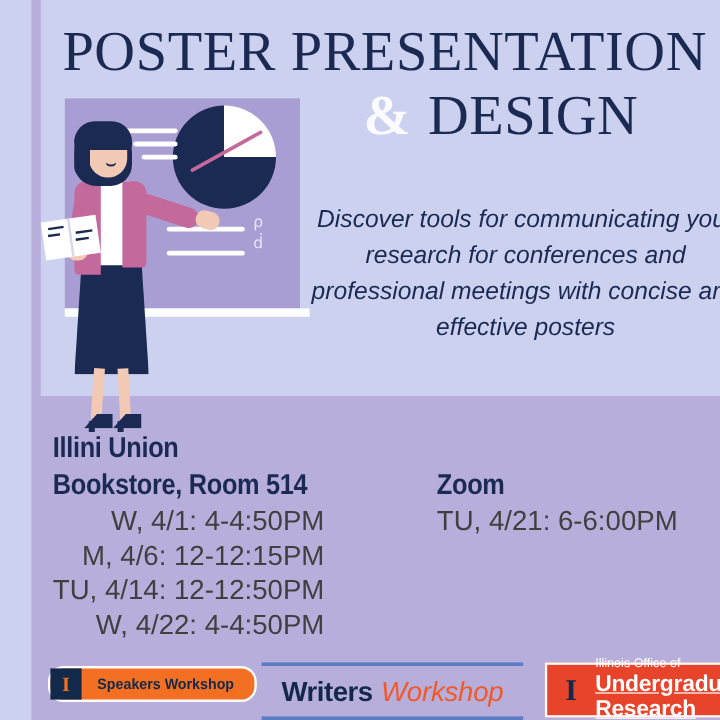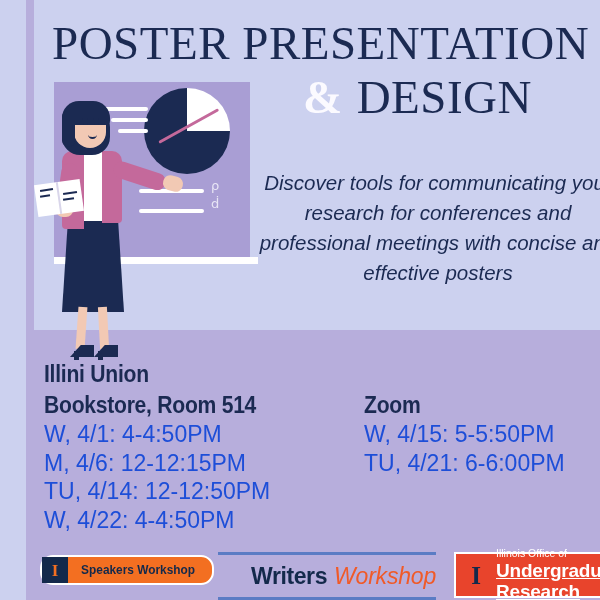--- a/index.html
+++ b/index.html
@@ -123,22 +123,22 @@
   .venue{
     position:absolute;
     font-family:"Liberation Sans", sans-serif;
     font-weight:bold;color:#1b2a52;
     font-size:24px;line-height:31px;letter-spacing:-0.3px;
     transform:scaleX(0.88);transform-origin:left top;
   }
   .venue-a{left:18px;top:358px;}
   .venue-b{left:338px;top:389px;}
   .times{
-    position:absolute;color:#1d4ed8;
-    font-size:23px;line-height:28.5px;font-weight:300;
+    position:absolute;color:#404040;
+    font-size:23px;line-height:28.5px;font-weight:300;text-align:right;
   }
   .times-a{left:18px;top:420px;}
   .times-b{left:338px;top:420px;}
 
   
   .footer{position:absolute;left:0;top:548px;width:600px;height:52px;}
   .logo-sw{
     position:absolute;left:14px;top:7px;height:26px;
     background:#f36f21;border-radius:13px;
     display:flex;align-items:center;
@@ -154,21 +154,21 @@
     font-family:"Liberation Serif", serif;line-height:1;
   }
   .sw-text{
     color:#13294b;font-weight:bold;font-size:12.5px;
     padding:0 14px 0 10px;white-space:nowrap;
     transform:scaleX(0.95);
   }
   .logo-ww{
     position:absolute;left:192px;top:4px;width:218px;height:42px;
     border-top:3px solid #5b7cc4;border-bottom:3px solid #5b7cc4;
-    display:flex;align-items:center;justify-content:flex-end;
+    display:flex;align-items:center;justify-content:center;
   }
   .ww-a{color:#13294b;font-weight:bold;font-size:23px;letter-spacing:-0.4px;}
   .ww-b{color:#f05a28;font-style:italic;font-size:23px;margin-left:7px;letter-spacing:-0.2px;}
   .logo-our{
     position:absolute;left:428px;top:4px;width:160px;height:42px;
     background:#e8442c;border:2px solid #ffffff;
     display:flex;align-items:center;
   }
   .our-i{
     width:24px;height:28px;margin-left:8px;flex:none;
@@ -255,21 +255,20 @@
     <div>W, 4/1: 4-4:50PM</div>
     <div>M, 4/6: 12-12:15PM</div>
     <div>TU, 4/14: 12-12:50PM</div>
     <div>W, 4/22: 4-4:50PM</div>
   </div>
 
   <div class="venue venue-b">
     <div>Zoom</div>
   </div>
   <div class="times times-b">
-    <div>W, 4/15: 5-5:50PM</div>
     <div>TU, 4/21: 6-6:00PM</div>
   </div>
 
   <div class="footer">
 
     <div class="logo-sw">
       <div class="blocki">
         <span>I</span>
       </div>
       <div class="sw-text">Speakers Workshop</div>

